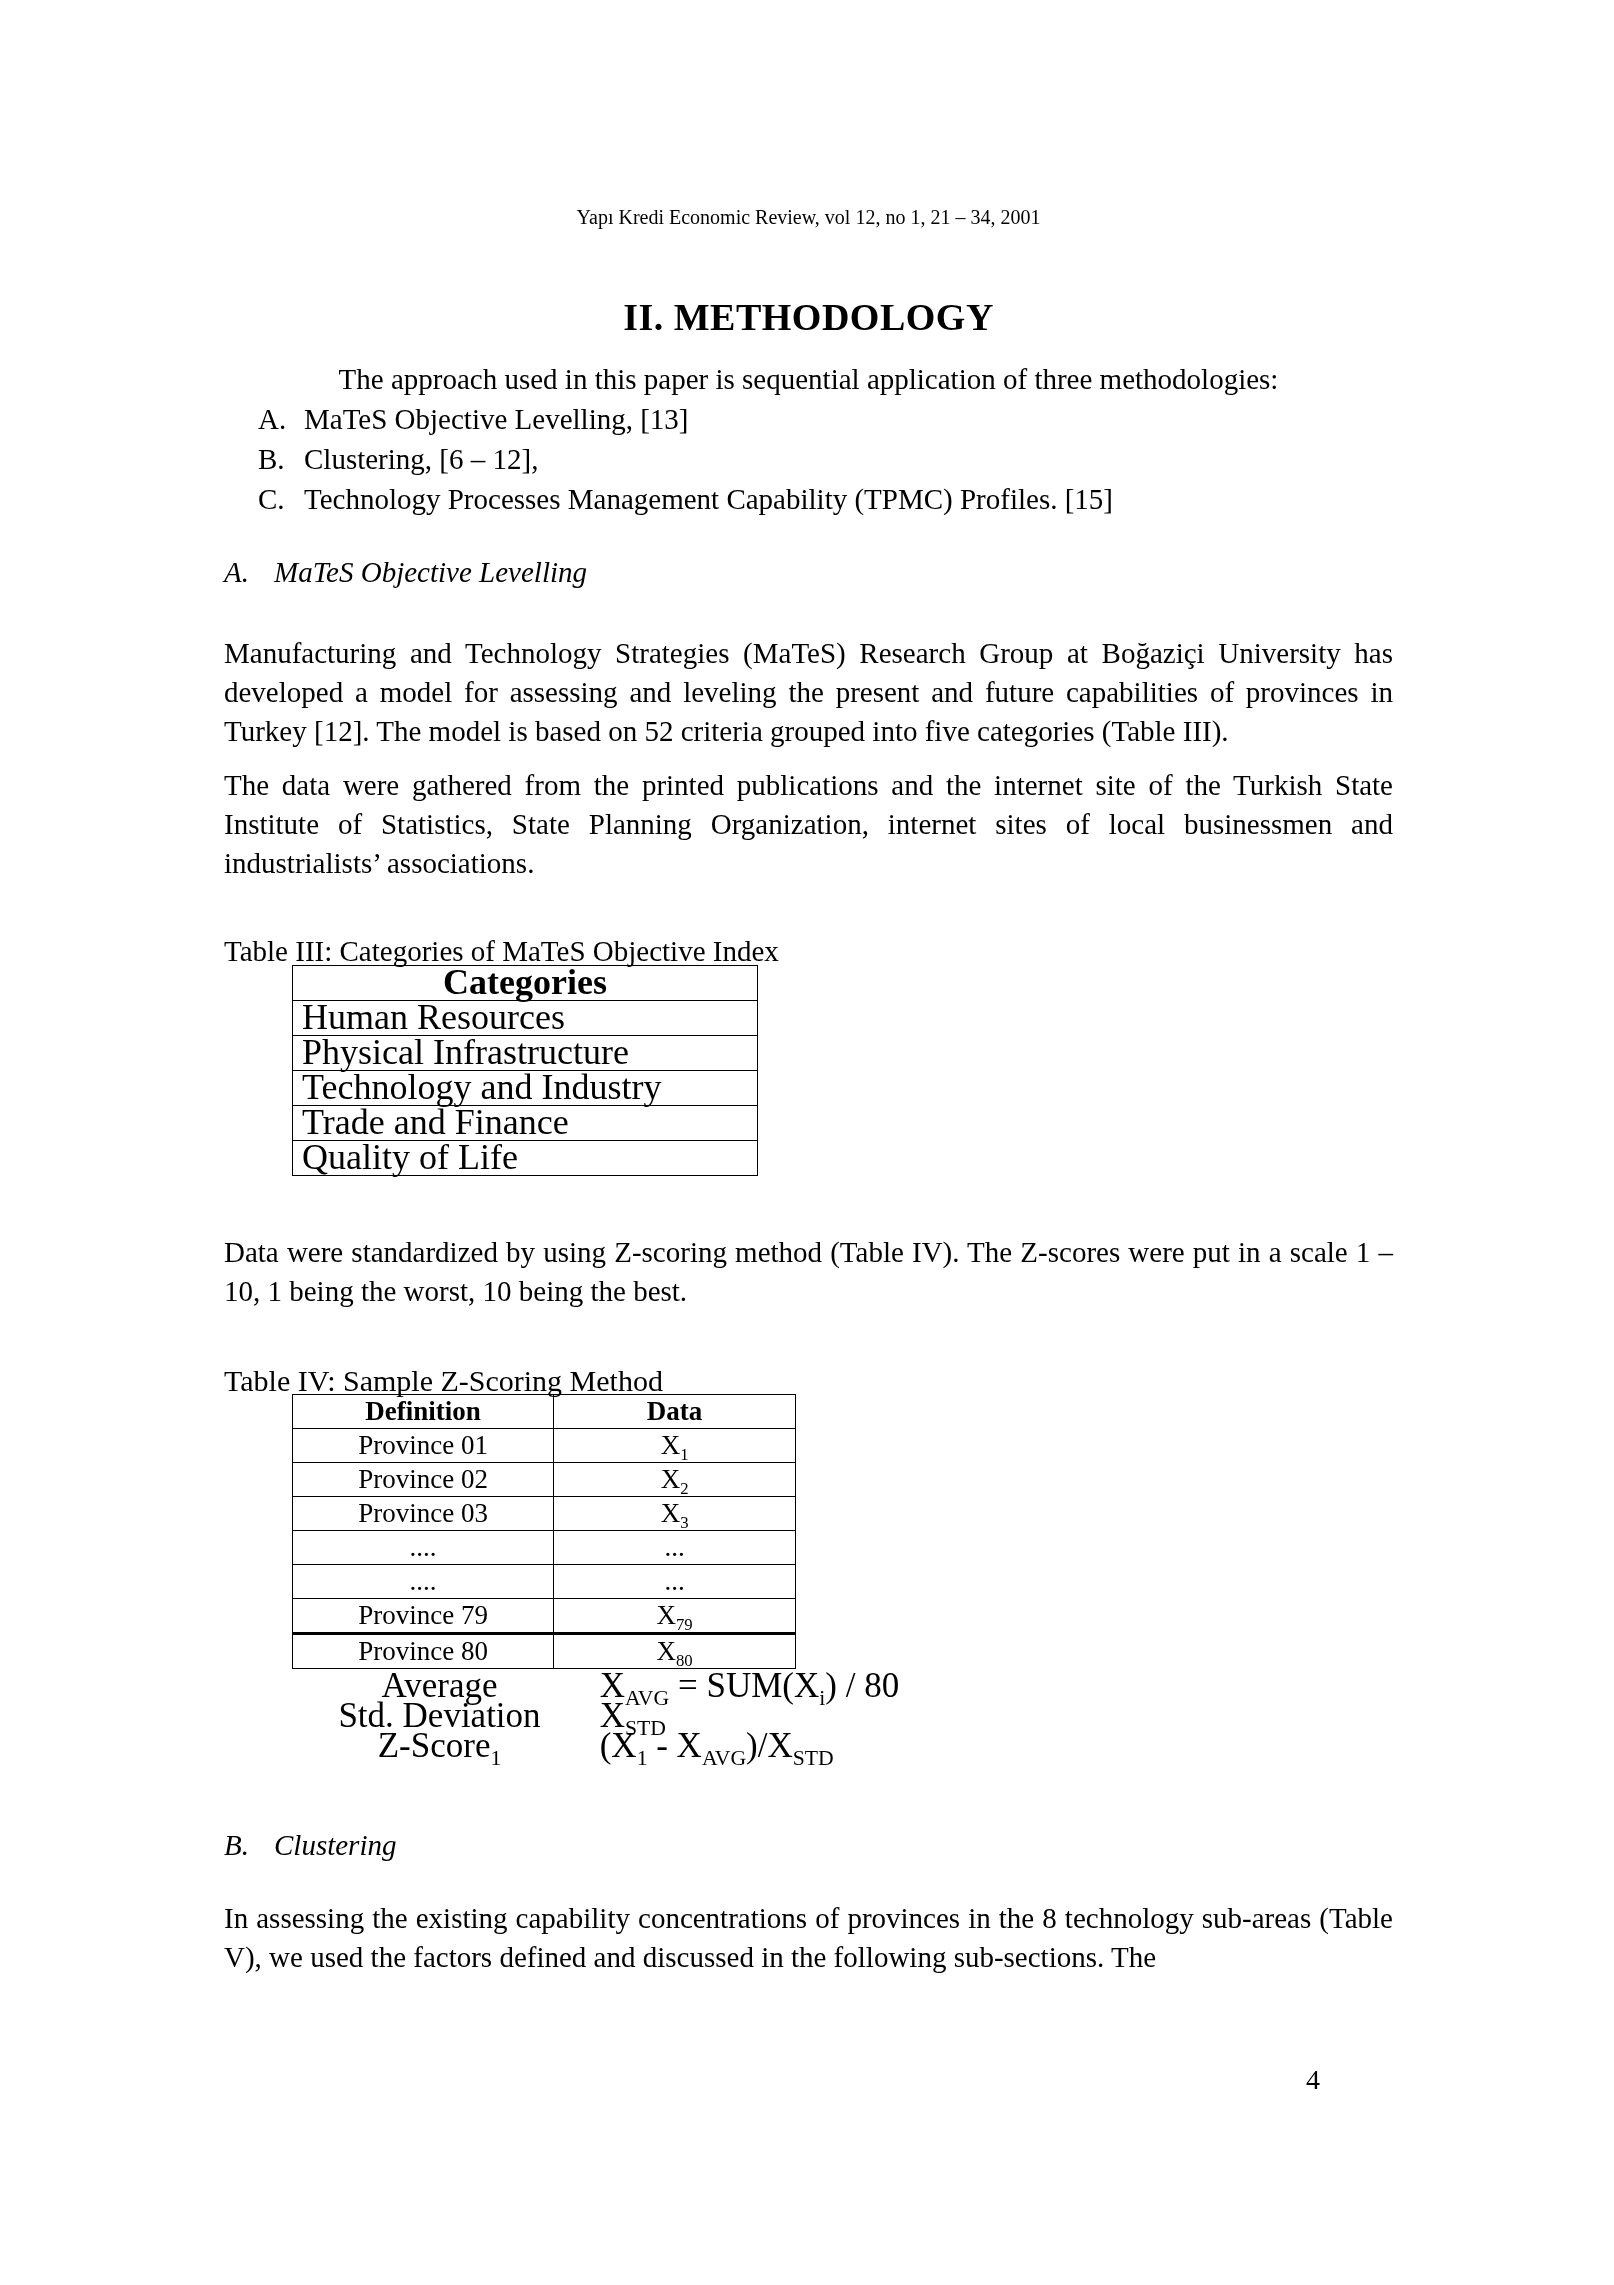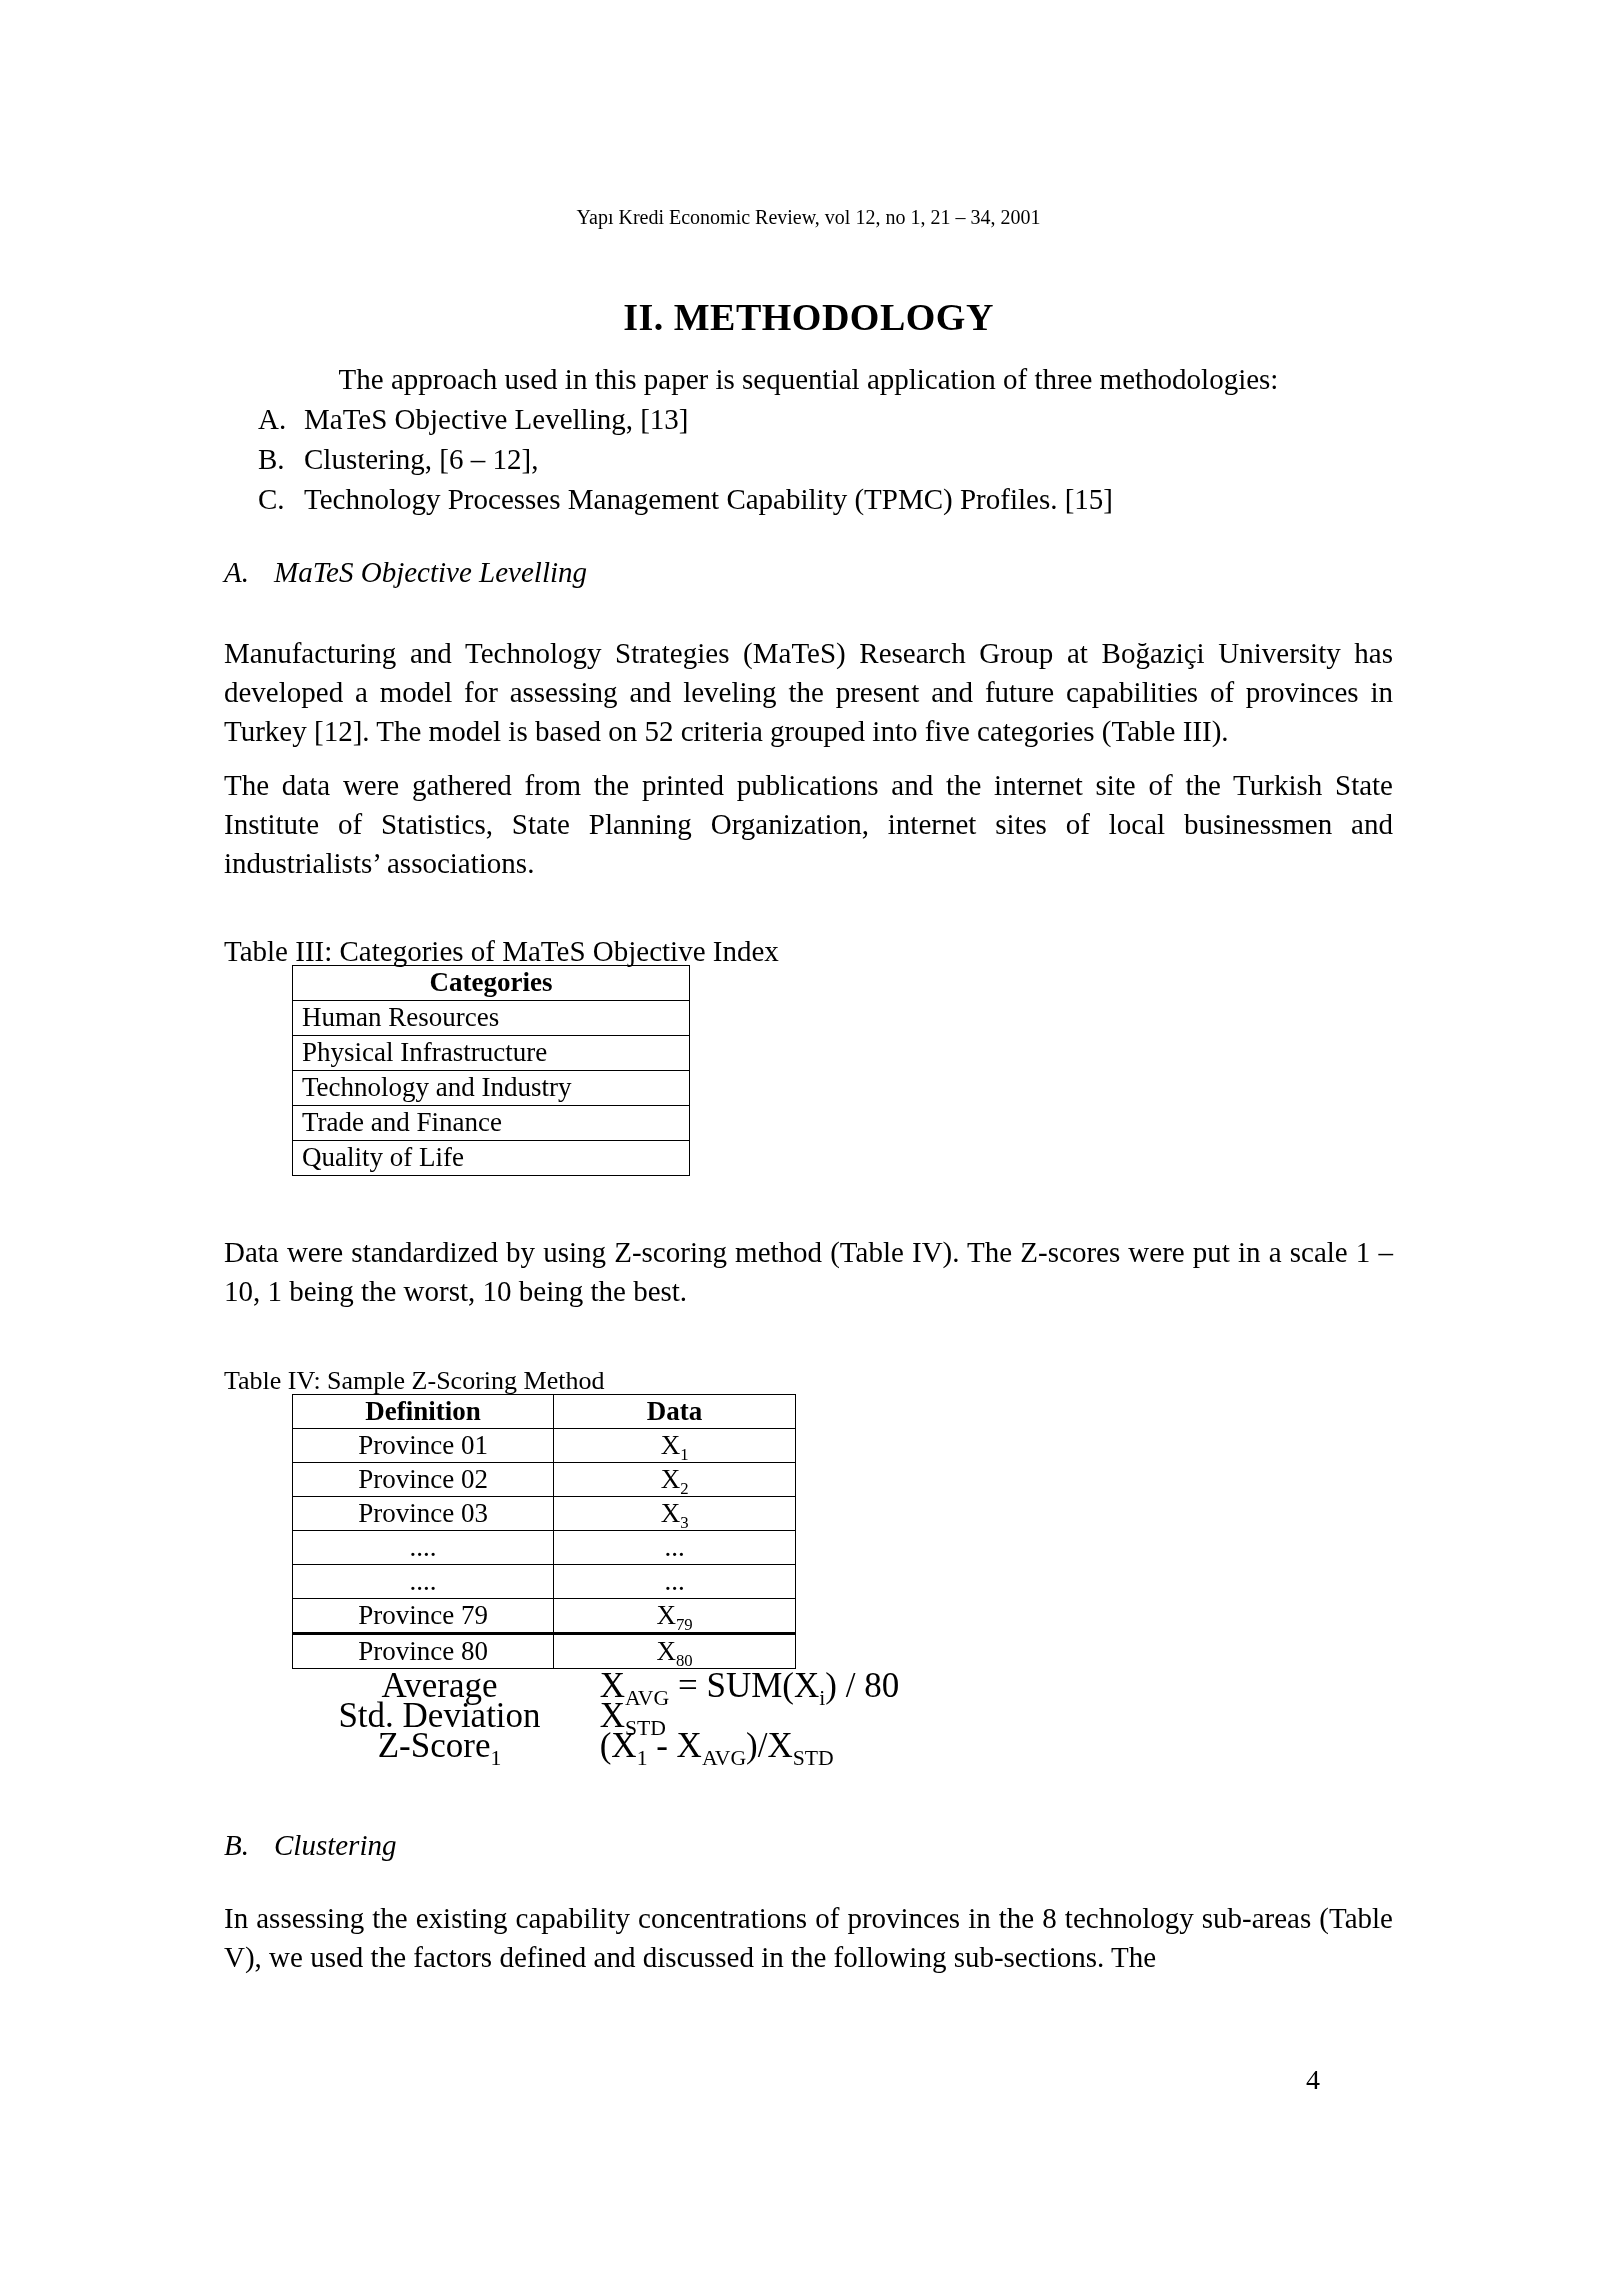--- a/index.html
+++ b/index.html
@@ -24,24 +24,24 @@
   .subheading .sh-label { width: 50px; flex: 0 0 50px; }
   .heading-a { margin-top: 34px; }
   .heading-b { margin-top: 65px; }
   .para { text-align: justify; }
   .para-1 { margin-top: 43px; }
   .para-2 { margin-top: 14.5px; }
   .para-z { margin-top: 57px; }
   .para-b { margin-top: 35px; }
   .t3-caption { margin-top: 55px; line-height: 27px; }
   table { border-collapse: collapse; }
-  .table3 { margin-left: 68px; width: 398px; font-size: 27px; }
+  .table3 { margin-left: 68px; width: 466px; font-size: 36px; }
   .table3 td, .table3 th { border: 1.8px solid #000; height: 34px; padding: 0 0 0 9px; text-align: left; font-weight: normal; vertical-align: middle; line-height: 31px; }
   .table3 th.t3-head { text-align: center; font-weight: bold; padding: 0; }
-  .t4-caption { margin-top: 56px; font-size: 26px; line-height: 27px; }
+  .t4-caption { margin-top: 56px; font-size: 30px; line-height: 27px; }
   .table4 { margin-left: 68px; width: 504px; font-size: 27px; margin-top: 0.9px; }
   .table4 td, .table4 th { border: 1.8px solid #000; height: 33px; padding: 0; text-align: center; vertical-align: middle; font-weight: normal; line-height: 29px; }
   .table4 th { font-weight: bold; }
   .table4 .col-def { width: 293px; }
   .table4 .col-data { width: 283px; }
   .table4 tr.thick-top td { border-top: 3.6px solid #000; }
   sub { font-size: 62%; line-height: 0; }
   .stat-rows { margin-left: 68px; margin-top: 1.8px; font-size: 35px; }
   .stat-row { display: flex; line-height: 30px; }
   .stat-label { width: 295px; flex: 0 0 295px; text-align: center; }

